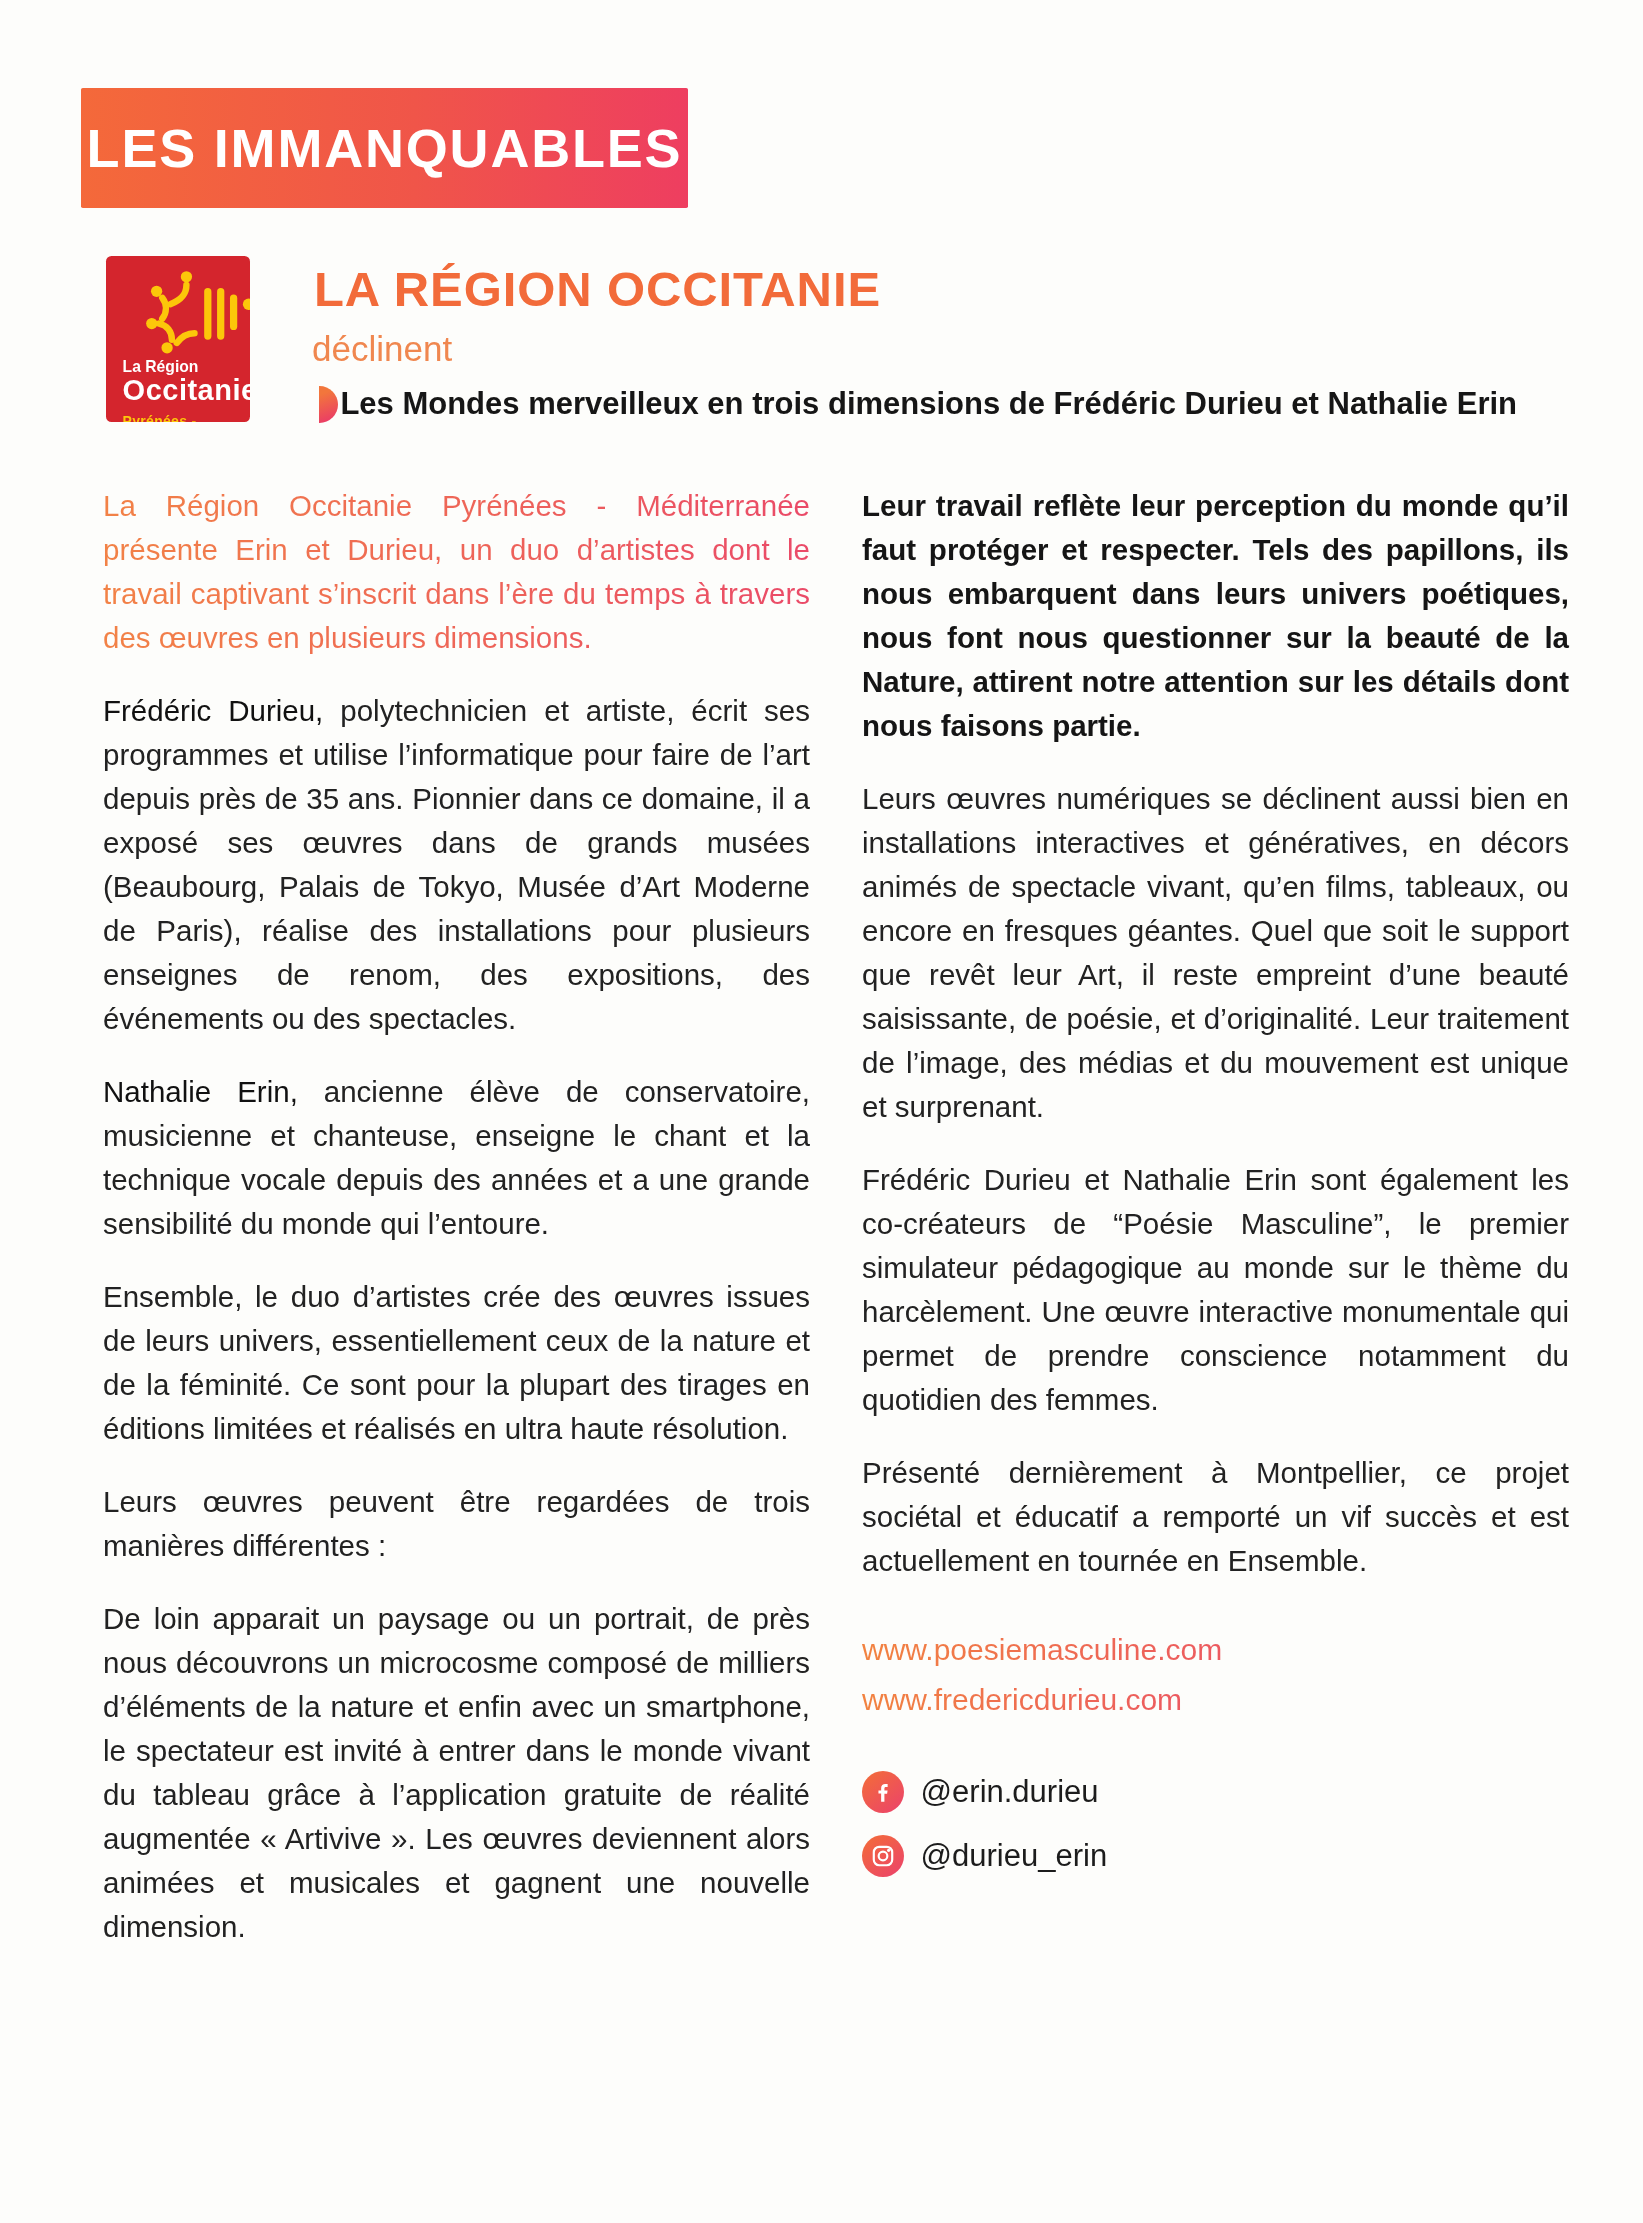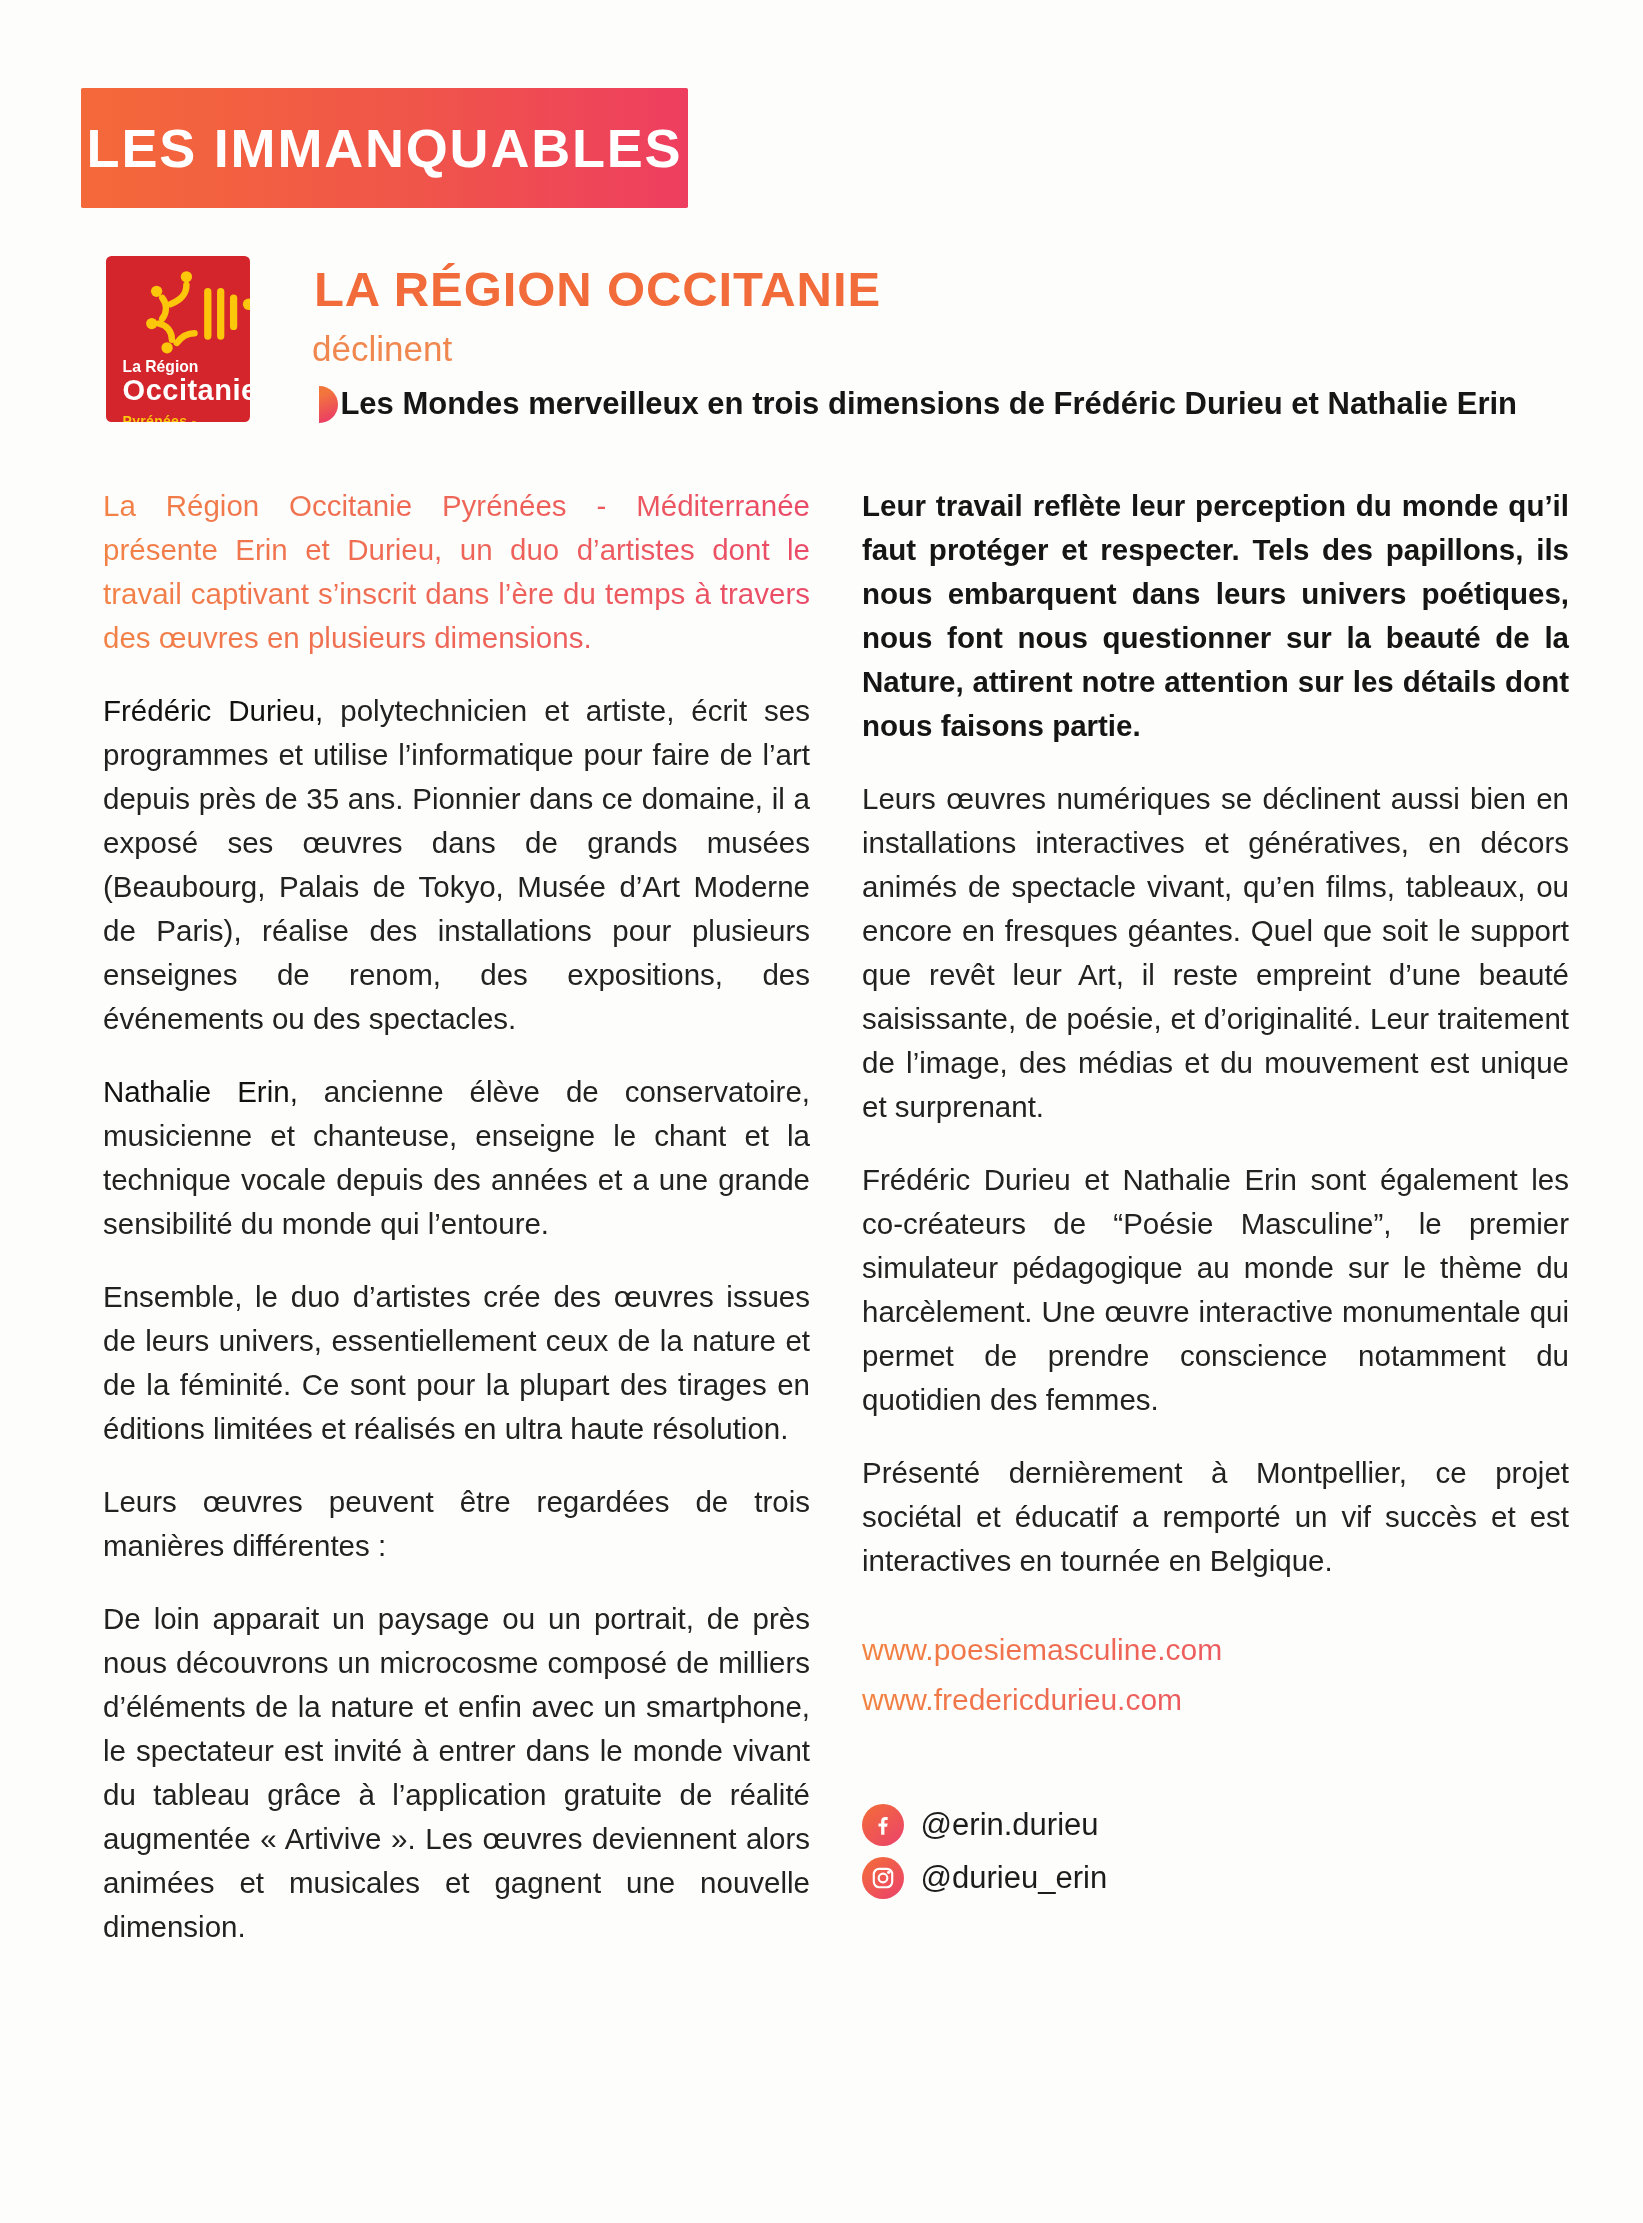--- a/index.html
+++ b/index.html
@@ -84,21 +84,21 @@
   .links { margin-top:42px; }
   .website-link {
     display:block; font-size:30px; line-height:50px; text-decoration:none;
     background:linear-gradient(90deg,#f28340 0%,#ec5a60 100%);
     -webkit-background-clip:text; background-clip:text;
     -webkit-text-fill-color:transparent; color:transparent;
     width:max-content;
   }
 
   
-  .social { margin-top:79px; display:flex; flex-direction:column; gap:11px; }
+  .social { margin-top:46px; display:flex; flex-direction:column; gap:22px; }
   .social-row { display:flex; align-items:center; gap:16.6px; cursor:pointer; width:max-content; }
   .sicon {
     width:42px; height:42px; border-radius:50%;
     background:linear-gradient(140deg,#f2673f 15%,#ec4667 90%);
     display:flex; align-items:center; justify-content:center;
   }
   .sicon svg { display:block; }
   .social-handle { font-size:31px; color:#1c1c1c; }
 </style>
 </head>
@@ -147,21 +147,21 @@
     <p><strong class="lead-bold">Nathalie Erin,</strong><span> ancienne élève de conservatoire, musicienne et chanteuse, enseigne le chant et la technique vocale depuis des années et a une grande sensibilité du monde qui l’entoure.</span></p>
     <p>Ensemble, le duo d’artistes crée des œuvres issues de leurs univers, essentiellement ceux de la nature et de la féminité. Ce sont pour la plupart des tirages en éditions limitées et réalisés en ultra haute résolution.</p>
     <p>Leurs œuvres peuvent être regardées de trois manières différentes :</p>
     <p>De loin apparait un paysage ou un portrait, de près nous découvrons un microcosme composé de milliers d’éléments de la nature et enfin avec un smartphone, le spectateur est invité à entrer dans le monde vivant du tableau grâce à l’application gratuite de réalité augmentée « Artivive ». Les œuvres deviennent alors animées et musicales et gagnent une nouvelle dimension.</p>
   </div>
 
   <div class="col">
     <p style="font-weight:bold;color:#151515">Leur travail reflète leur perception du monde qu’il faut protéger et respecter. Tels des papillons, ils nous embarquent dans leurs univers poétiques, nous font nous questionner sur la beauté de la Nature, attirent notre attention sur les détails dont nous faisons partie.</p>
     <p>Leurs œuvres numériques se déclinent aussi bien en installations interactives et génératives, en décors animés de spectacle vivant, qu’en films, tableaux, ou encore en fresques géantes. Quel que soit le support que revêt leur Art, il reste empreint d’une beauté saisissante, de poésie, et d’originalité. Leur traitement de l’image, des médias et du mouvement est unique et surprenant.</p>
     <p>Frédéric Durieu et Nathalie Erin sont également les co-créateurs de “Poésie Masculine”, le premier simulateur pédagogique au monde sur le thème du harcèlement. Une œuvre interactive monumentale qui permet de prendre conscience notamment du quotidien des femmes.</p>
-    <p>Présenté dernièrement à Montpellier, ce projet sociétal et éducatif a remporté un vif succès et est interactives en tournée en Belgique.</p>
+    <p>Présenté dernièrement à Montpellier, ce projet sociétal et éducatif a remporté un vif succès et est actuellement en tournée en Ensemble.</p>
 
     <div class="links">
       <a class="website-link" href="#">www.poesiemasculine.com</a>
       <a class="website-link" href="#">www.fredericdurieu.com</a>
     </div>
 
     <div class="social">
       <div class="social-row">
         <span class="sicon">
           <svg width="26" height="26" viewBox="0 0 24 24">

